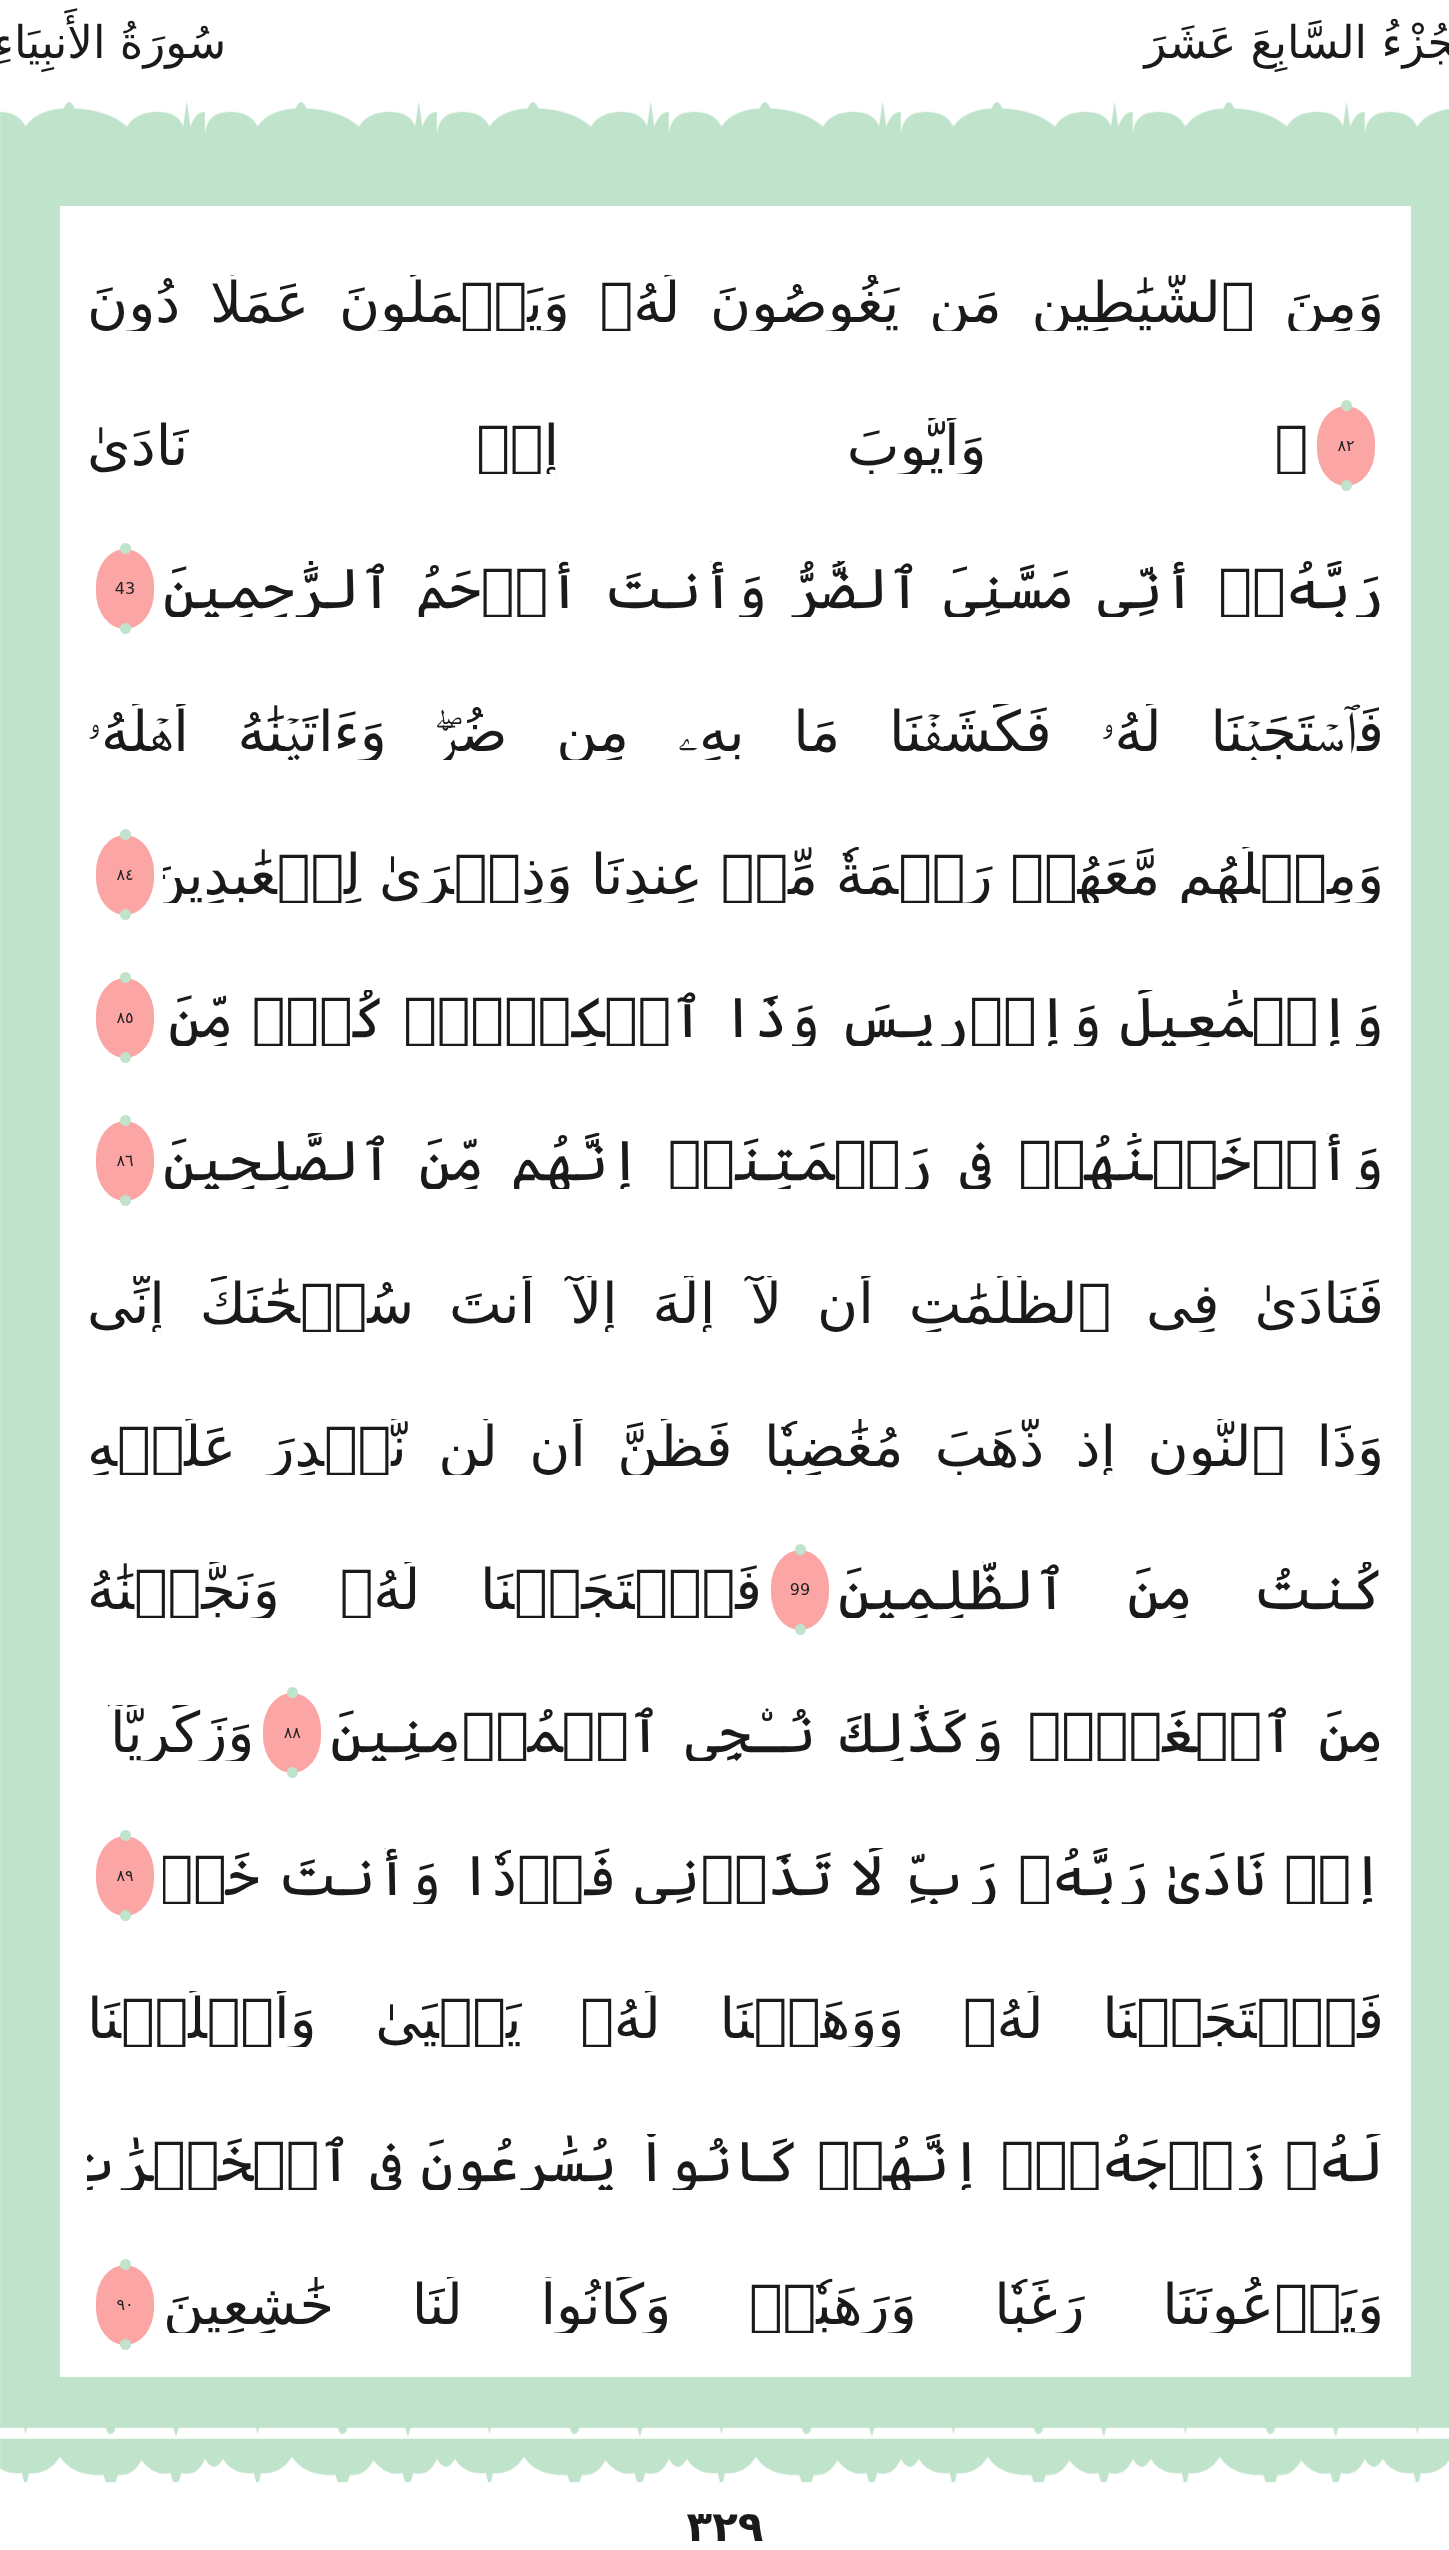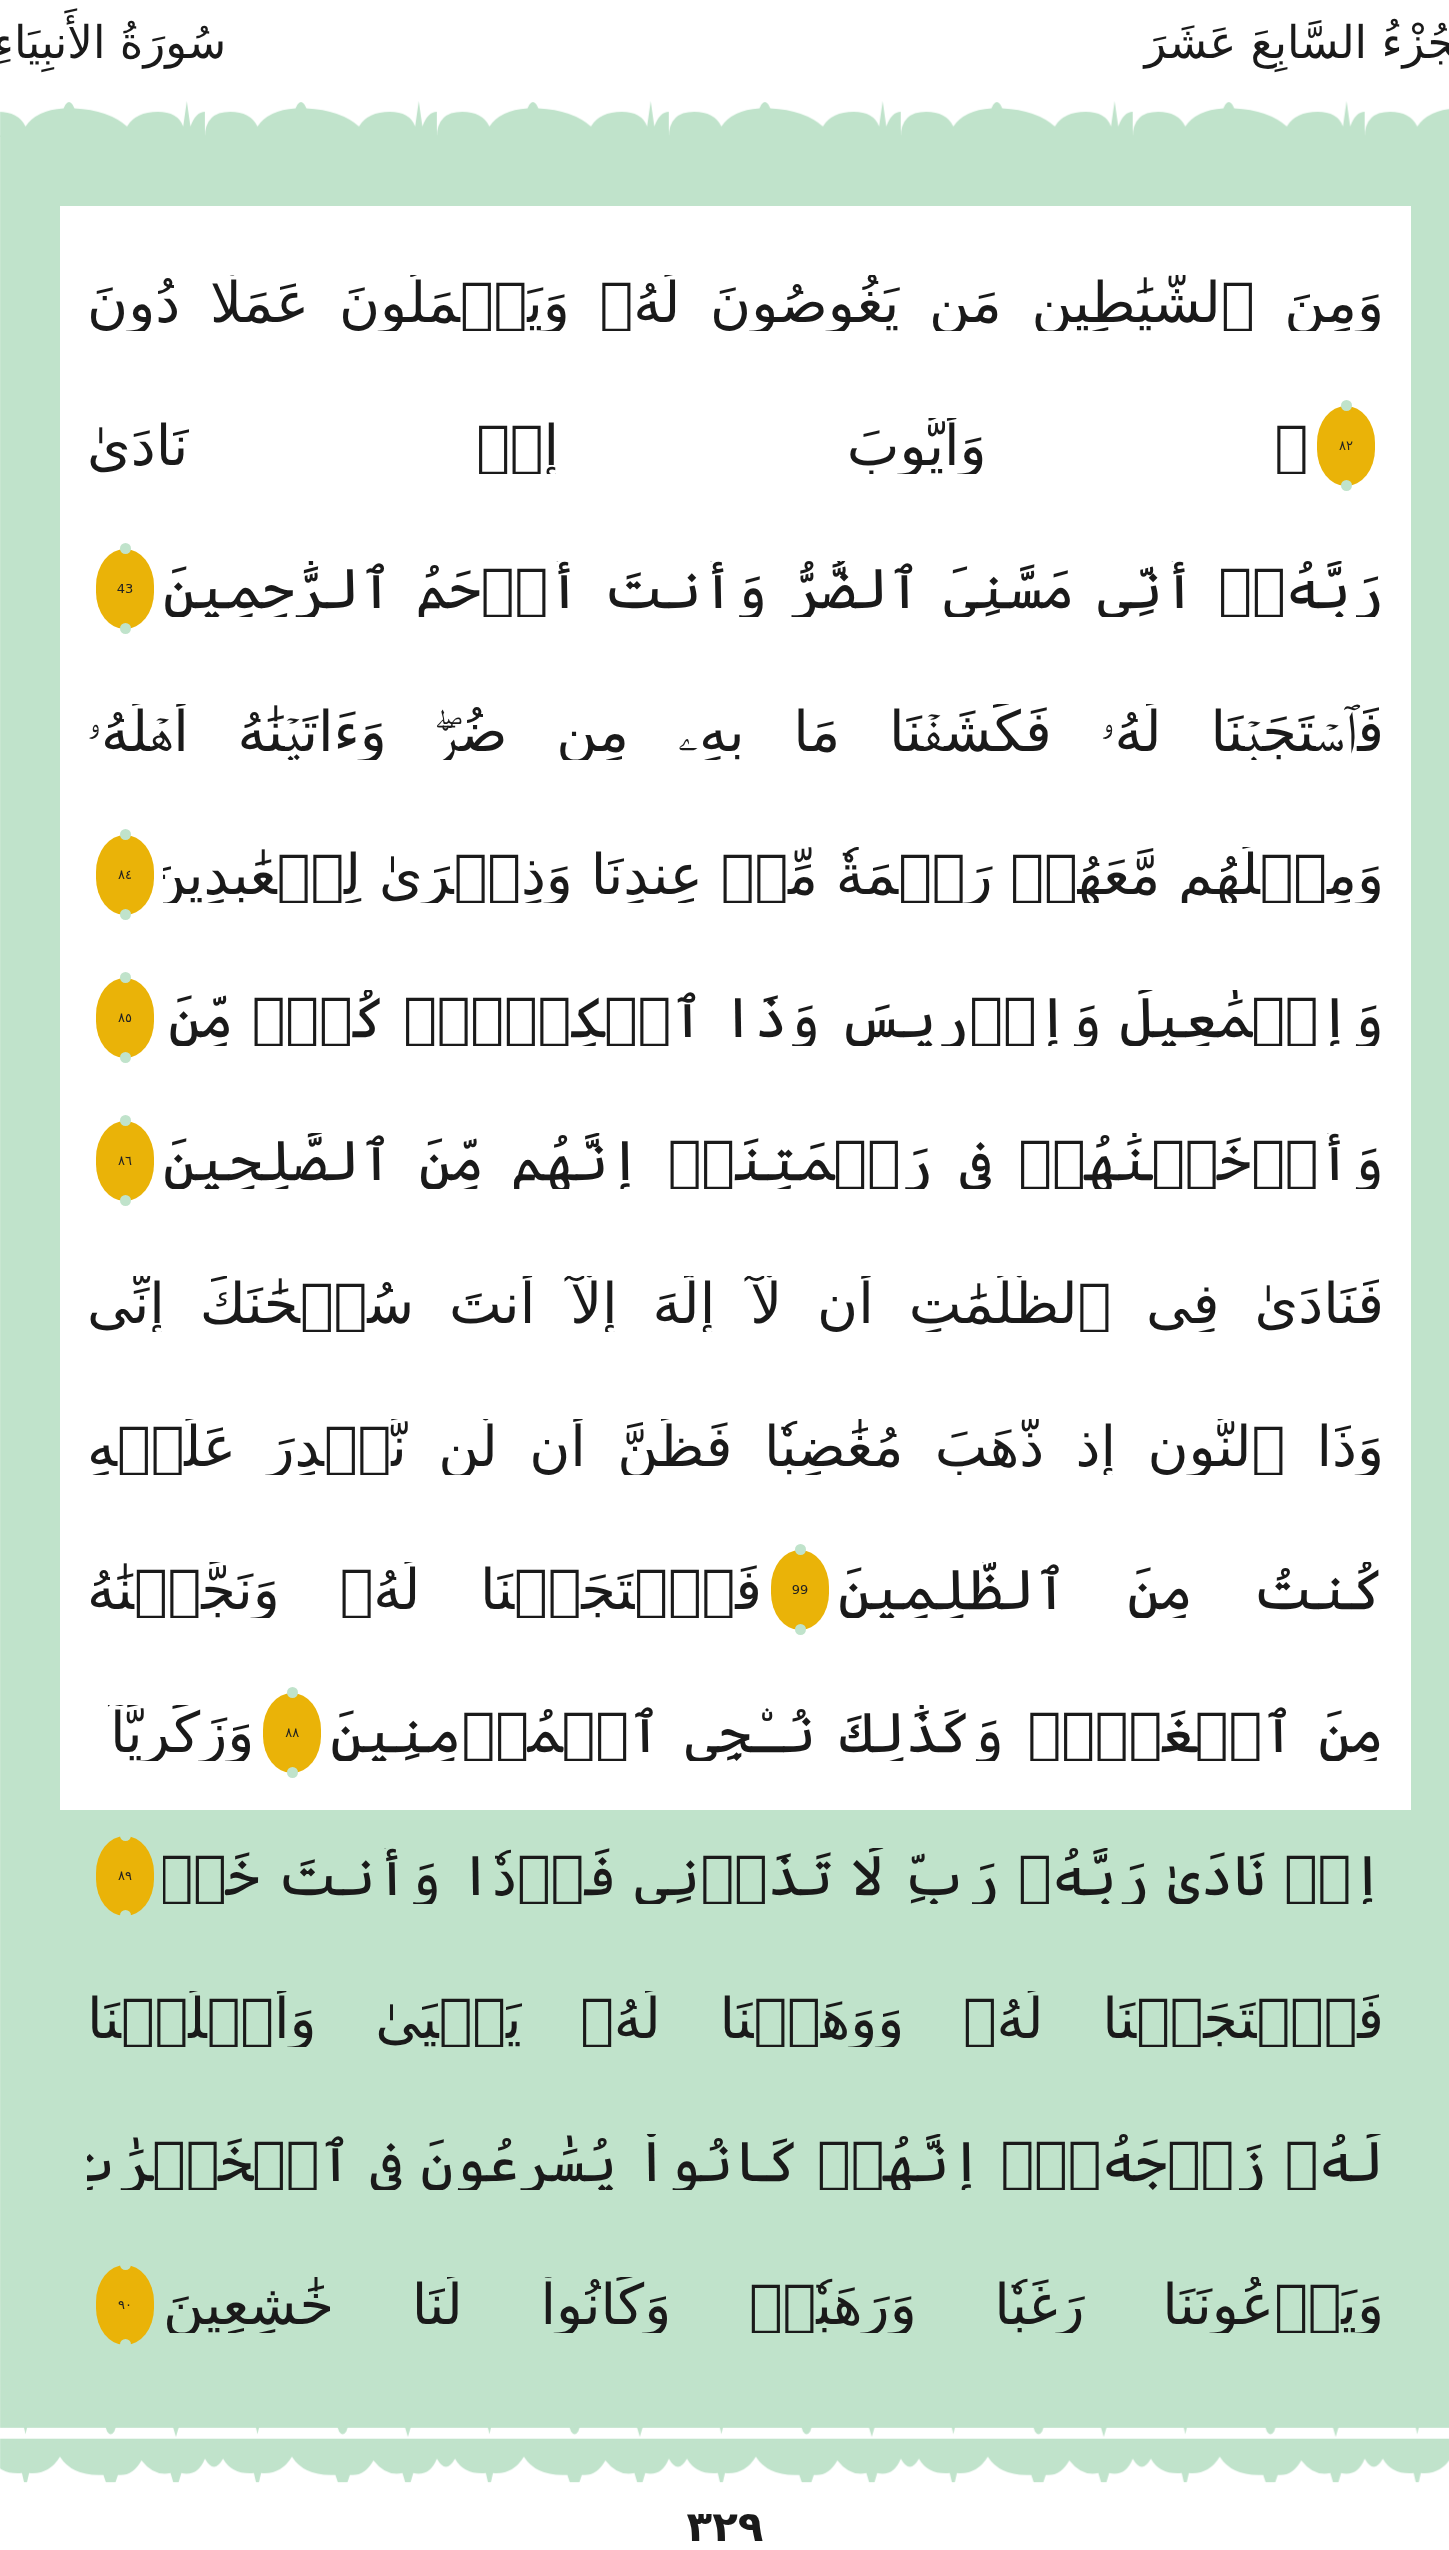--- a/index.html
+++ b/index.html
@@ -47,21 +47,21 @@
       top: 101px;
       width: 1450px;
       height: 2383px;
     }
     .frame svg { position: absolute; left: 0; top: 0; }
     .text-panel {
       position: absolute;
       left: 60px;
       top: 206px;
       width: 1351px;
-      height: 1604px;
+      height: 2171px;
       background: #ffffff;
     }
     .lines {
       position: absolute;
       left: 27px;
       right: 27px;
       top: 25px;
     }
     .line {
       height: 143px;
@@ -81,28 +81,28 @@
       text-align-last: justify;
       direction: rtl;
       unicode-bidi: isolate;
       overflow: hidden;
     }
     .ayah-marker {
       flex: 0 0 auto;
       width: 58px;
       height: 80px;
       margin: 0 9px;
-      background: #eab308;
+      background: #fca5a5;
       border-radius: 50% / 46%;
       position: relative;
       display: inline-flex;
       align-items: center;
       justify-content: center;
       font-family: "DejaVu Sans", sans-serif;
-      font-size: 13px;
+      font-size: 16px;
       color: #222;
       direction: rtl;
     }
     .ayah-marker::before, .ayah-marker::after {
       content: "";
       position: absolute;
       left: 50%;
       width: 11px;
       height: 11px;
       margin-left: -5.4px;

